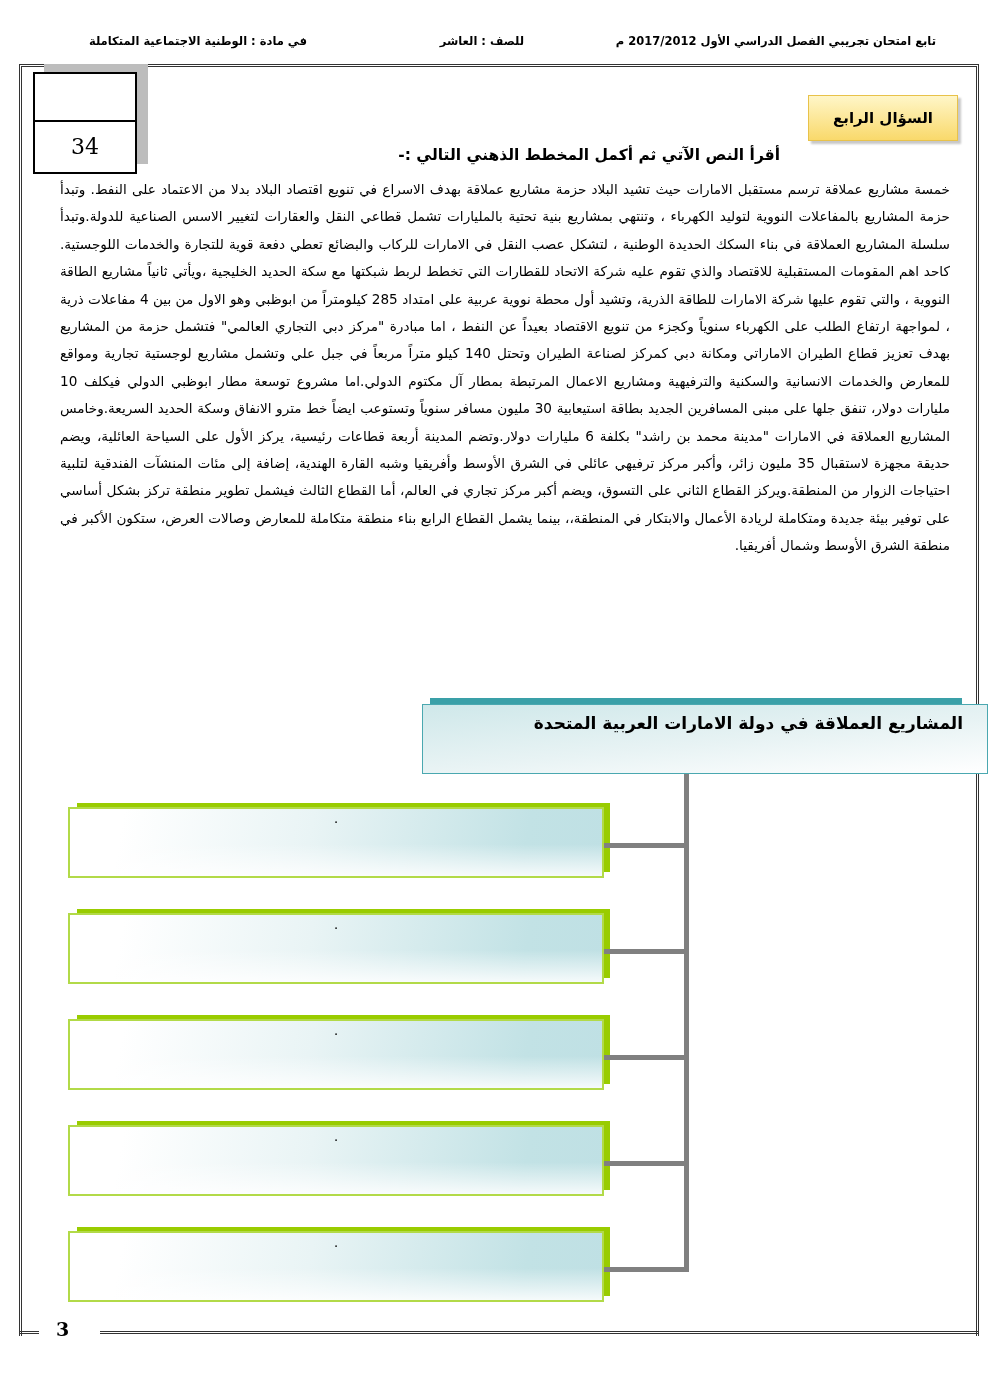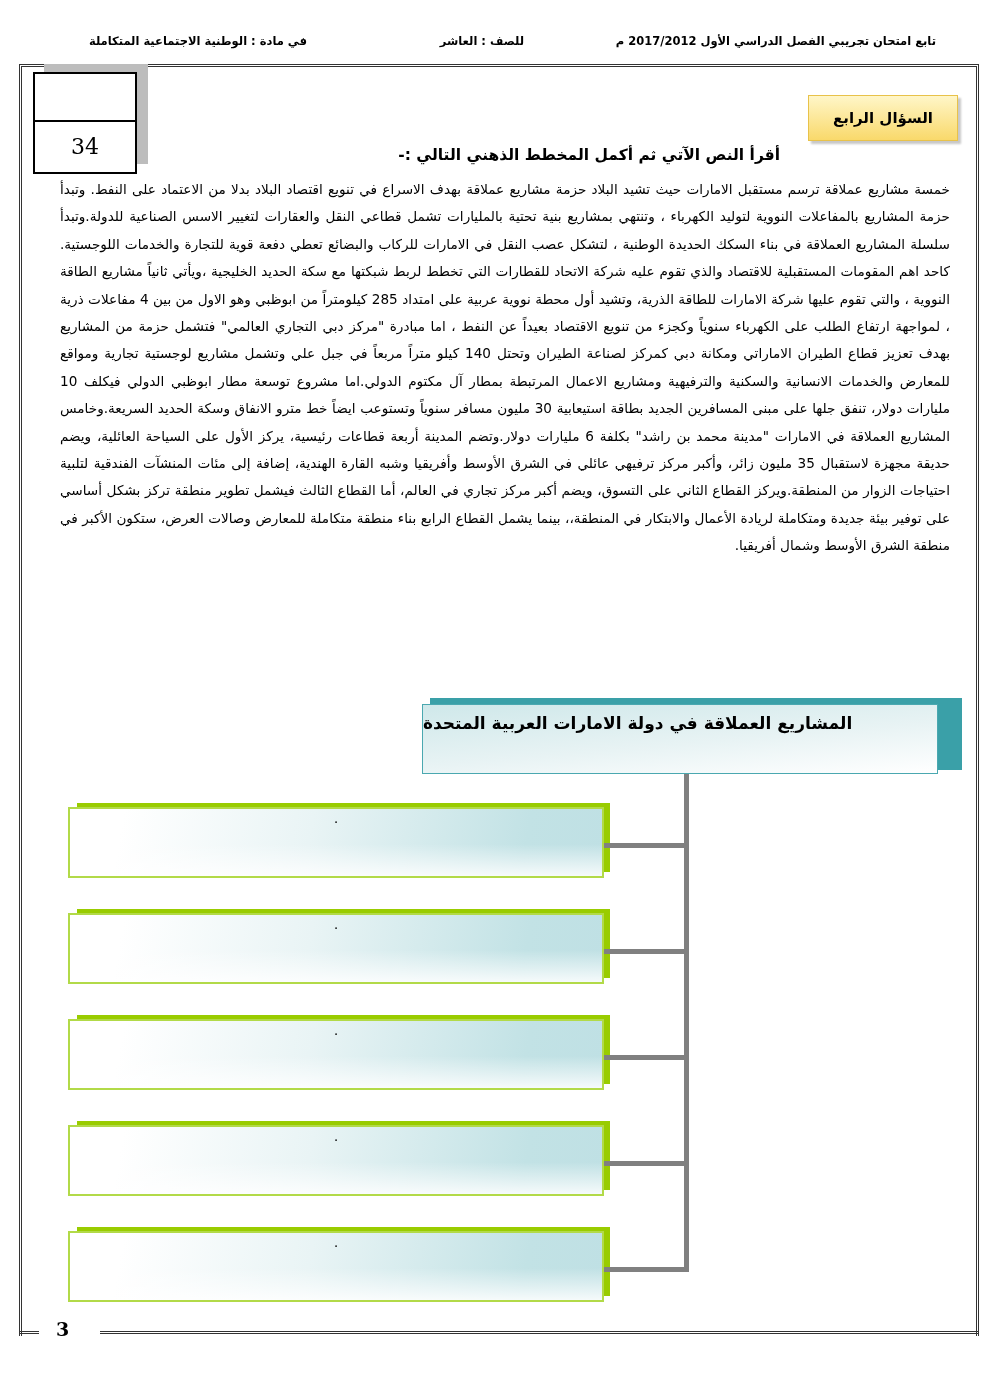--- a/index.html
+++ b/index.html
@@ -22,21 +22,21 @@
   .score-top { height: 46px; border-bottom: 2px solid #000; }
   .score-val { text-align: center; font-family: "DejaVu Serif", serif; font-size: 22px; line-height: 50px; }
 
   .q-label { position: absolute; left: 808px; top: 95px; width: 150px; height: 46px; background: linear-gradient(#fff6c8, #f9d96b); border: 1px solid #e8c24a; box-shadow: 3px 3px 2px #c8c8c8; box-sizing: border-box; text-align: center; line-height: 44px; font-family: "DejaVu Sans", sans-serif; font-weight: bold; font-size: 15px; direction: rtl; }
   .instruction { position: absolute; right: 212px; top: 98px; font-family: "DejaVu Sans", sans-serif; font-weight: bold; font-size: 15.5px; direction: rtl; white-space: nowrap; margin-top: 48px; }
 
   .passage { position: absolute; left: 60px; top: 176px; width: 890px; direction: rtl; text-align: justify; text-align-last: right; font-family: "DejaVu Sans", sans-serif; font-size: 13.6px; line-height: 27.4px; }
   .passage p { margin: 0; }
 
   .central-shadow { position: absolute; left: 430px; top: 698px; width: 532px; height: 72px; background: #3aa0a8; }
-  .central-node { position: absolute; left: 422px; top: 704px; width: 516px; height: 70px; border: 1px solid #4aa8b0; background: linear-gradient(175deg, #cfe8ea 0%, #e8f3f4 55%, #ffffff 100%); box-sizing: border-box; direction: rtl; text-align: left; padding: 8px 48px 0 0; font-family: "DejaVu Sans", sans-serif; font-weight: bold; font-size: 17px; }
+  .central-node { position: absolute; left: 422px; top: 704px; width: 566px; height: 70px; border: 1px solid #4aa8b0; background: linear-gradient(175deg, #cfe8ea 0%, #e8f3f4 55%, #ffffff 100%); box-sizing: border-box; direction: rtl; text-align: right; padding: 8px 24px 0 0; font-family: "DejaVu Sans", sans-serif; font-weight: bold; font-size: 17px; }
 
   .trunk { position: absolute; left: 684px; top: 774px; width: 5px; height: 497px; background: #808080; }
   .branch { position: absolute; left: 600px; width: 89px; height: 5px; background: #808080; }
 
   .child-shadow { position: absolute; left: 77px; width: 533px; height: 69px; background: #99cc00; }
   .child-node { position: absolute; left: 68px; width: 536px; height: 71px; border: 2px solid #b2da48; box-sizing: border-box; background: linear-gradient(100deg, #ffffff 10%, #e9f4f5 45%, #c2e2e5 85%, #bfe0e4 100%); }
   .child-node::after { content: ""; position: absolute; left: 0; right: 0; bottom: 0; height: 32px; background: linear-gradient(to bottom, rgba(255,255,255,0), rgba(255,255,255,0.85)); }
   .child-text { position: absolute; left: 0; right: 0; top: 2px; text-align: center; font-size: 13px; z-index: 1; }
 </style>
 </head>

